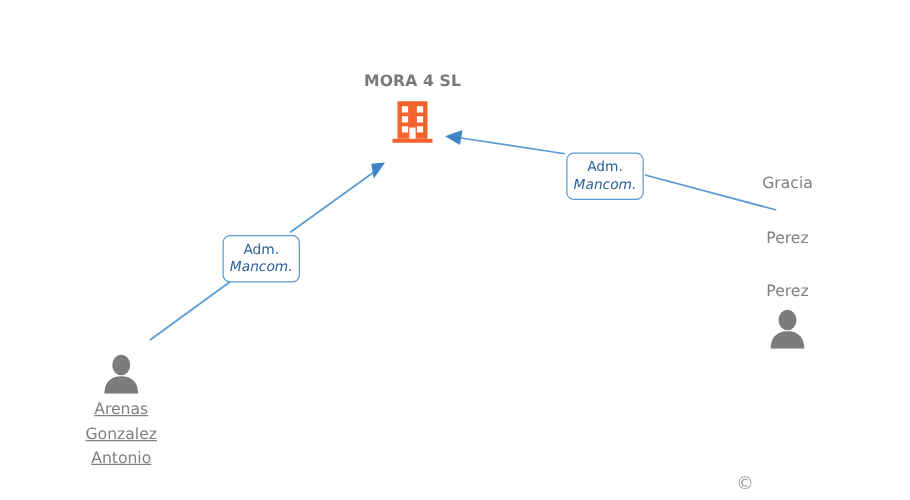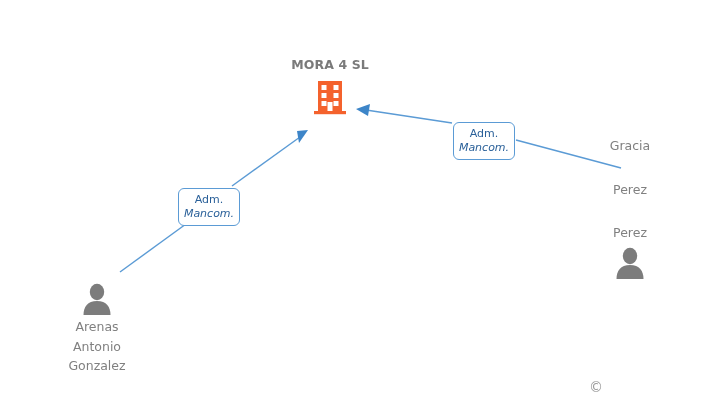--- a/index.html
+++ b/index.html
@@ -67,21 +67,21 @@
     white-space: nowrap;
     margin-top: 28px;
   }
   .person-icon {
     width: 34px;
     height: 32px;
     display: block;
     margin: 0 auto;
   }
   .right-person .person-icon { margin-top: 6px; }
-  .left-person  .person-name { margin-top: 4px; }
+  .left-person  .person-name { margin-top: 4px; text-decoration: underline; }
 
   
   .rel-label {
     position: absolute;
     box-sizing: border-box;
     border: 1px solid #5b9bd5;
     border-radius: 6px;
     background: #ffffff;
     color: #2a6099;
     font-size: 11px;
@@ -166,22 +166,22 @@
       <path d="M17 18 C7.5 18 3.5 24 3.5 32 L30.5 32 C30.5 24 26.5 18 17 18 Z" fill="#7c7c7c"></path>
     </svg>
   </div>
 
   <div class="person-node left-person">
     <svg class="person-icon" viewBox="0 0 34 32" xmlns="http://www.w3.org/2000/svg">
       <ellipse cx="17" cy="9" rx="7.2" ry="8.2" fill="#7c7c7c"></ellipse>
       <path d="M17 18 C7.5 18 3.5 24 3.5 32 L30.5 32 C30.5 24 26.5 18 17 18 Z" fill="#7c7c7c"></path>
     </svg>
     <div class="person-name">Arenas</div>
+    <div class="person-name">Gonzalez</div>
     <div class="person-name">Antonio</div>
-    <div class="person-name">Gonzalez</div>
   </div>
 
   <div class="rel-label rel-right">
     <span class="rel-line1">Adm.</span>
     <span class="rel-line2">Mancom.</span>
   </div>
 
   <div class="rel-label rel-left">
     <span class="rel-line1">Adm.</span>
     <span class="rel-line2">Mancom.</span>

